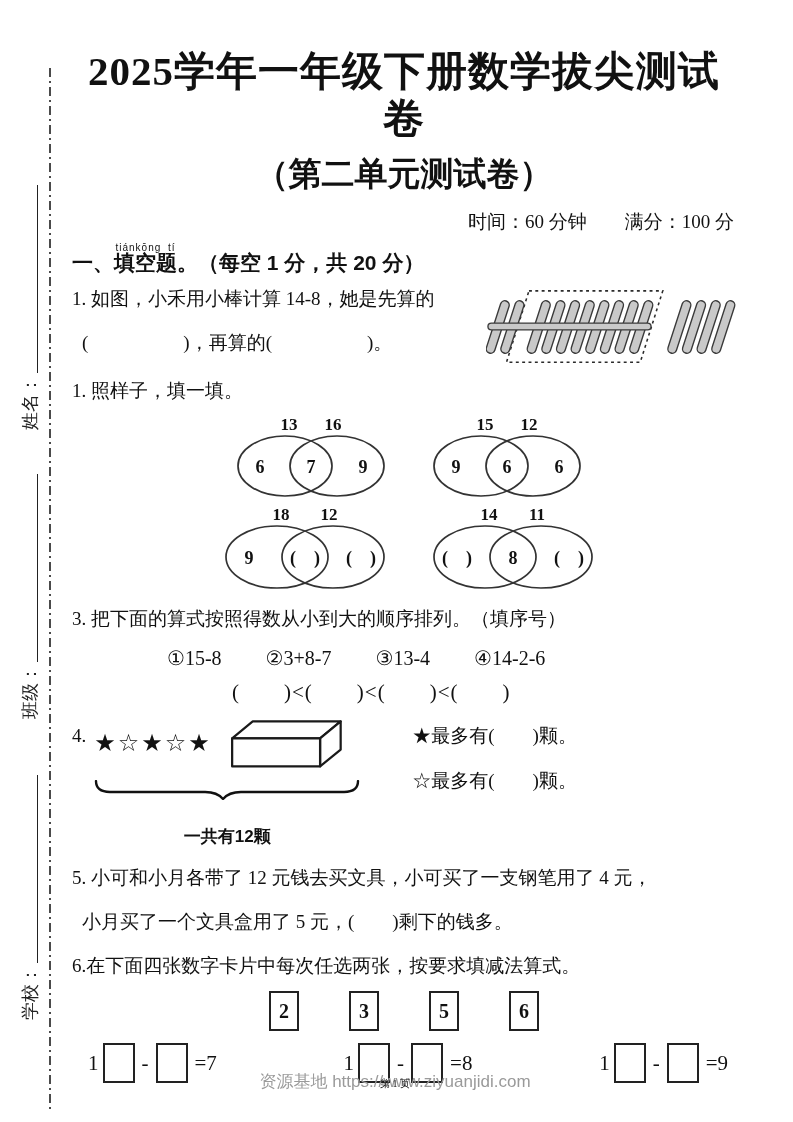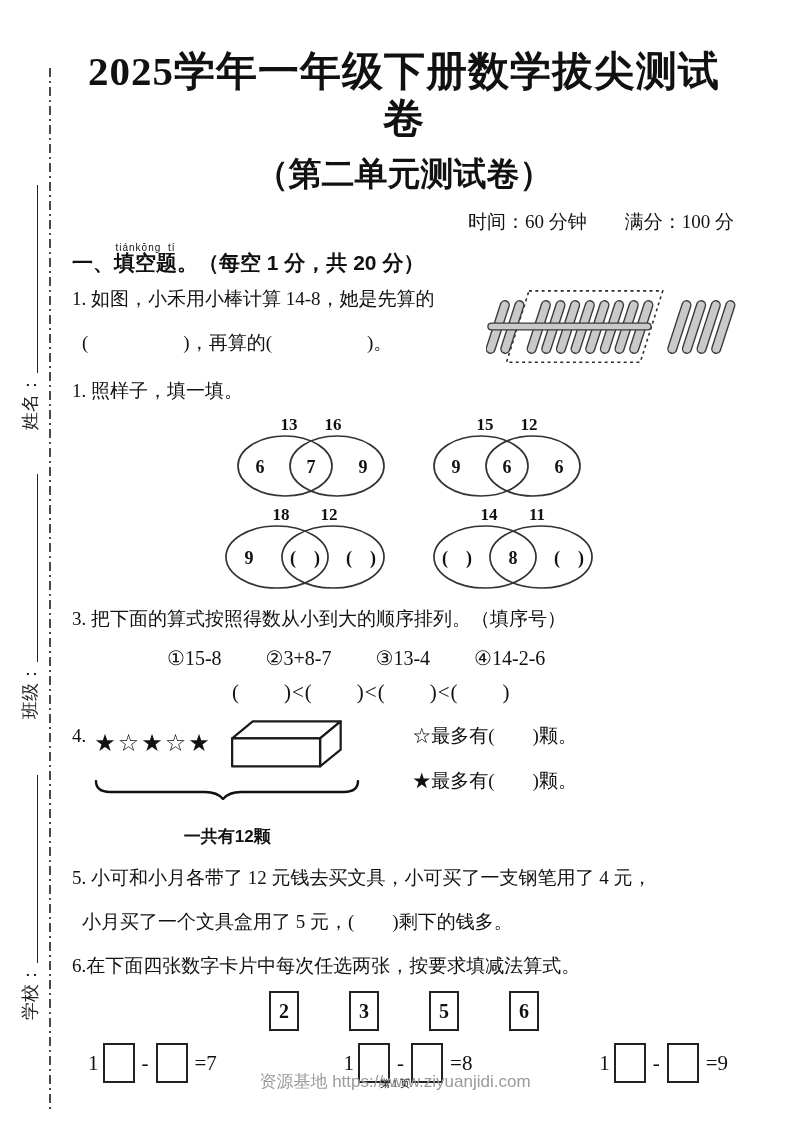--- a/index.html
+++ b/index.html
@@ -194,22 +194,22 @@
               <rect x="6" y="26" width="94" height="30"></rect>
             </g>
           </svg>
         </div>
         <svg width="266" height="20" viewBox="0 0 268 20">
           <path d="M2,1 Q2,12 16,12 L112,12 Q124,12 130,19 Q136,12 148,12 L252,12 Q266,12 266,1" fill="none" stroke="#111" stroke-width="2.4" stroke-linecap="round"></path>
         </svg>
         <div class="brace-label">一共有12颗</div>
       </div>
       <div class="q4-answers">
+        <div>★最多有(　　)颗。</div>
         <div>☆最多有(　　)颗。</div>
-        <div>★最多有(　　)颗。</div>
       </div>
     </div>
 
     <div class="q">
       <div>5. 小可和小月各带了 12 元钱去买文具，小可买了一支钢笔用了 4 元，</div>
       <div class="indent">小月买了一个文具盒用了 5 元，(　　)剩下的钱多。</div>
     </div>
 
     <div class="q">
       <div>6.在下面四张数字卡片中每次任选两张，按要求填减法算式。</div>

